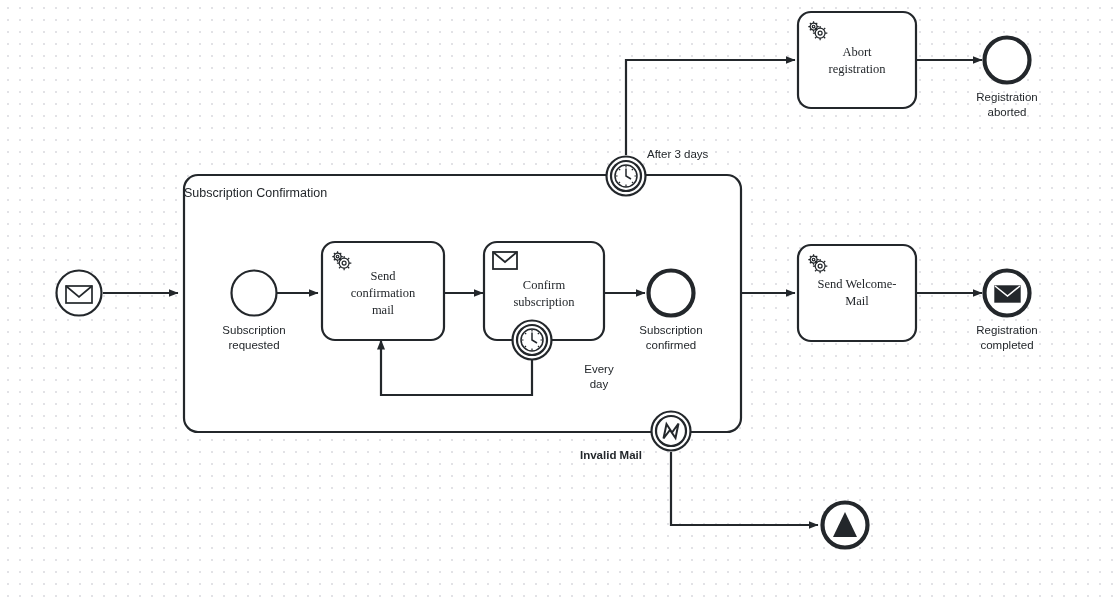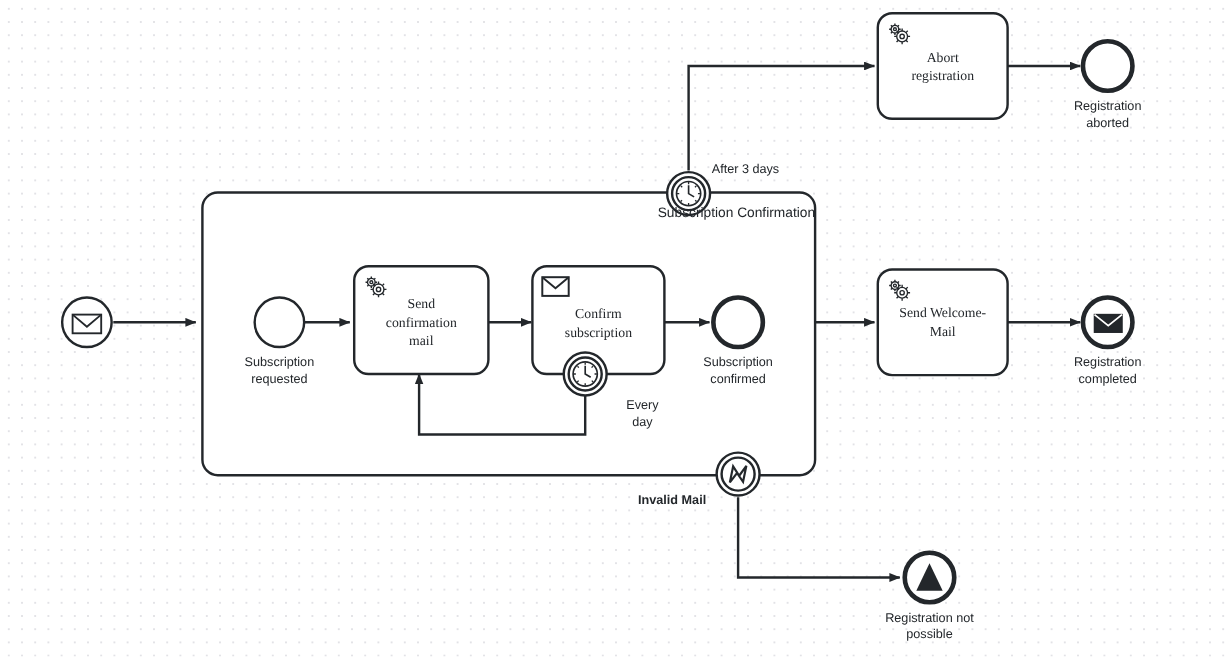--- a/index.html
+++ b/index.html
@@ -54,21 +54,21 @@
     font-size: 11.5px;
     line-height: 15px;
     text-align: center;
     white-space: pre-line;
   }
   .pool-title {
     position: absolute;
     color: #23272b;
     font-family: "Liberation Sans", sans-serif;
     font-size: 12.5px;
-    text-align: right;
+    text-align: left;
   }
 </style>
 </head>
 <body>
 
 <div id="canvas">
 
   <svg id="diagram-svg" viewBox="0 0 1119 597" xmlns="http://www.w3.org/2000/svg">
     <defs>
       <marker id="arrow" markerWidth="10" markerHeight="8" refX="9.5" refY="4" orient="auto" markerUnits="userSpaceOnUse">
@@ -218,26 +218,24 @@
 
   <div class="node-label" style="left:611px; top:323px; width:120px;">Subscription
 confirmed</div>
 
   <div class="node-label" style="left:947px; top:90px; width:120px;">Registration
 aborted</div>
 
   <div class="node-label" style="left:947px; top:323px; width:120px;">Registration
 completed</div>
 
-  <div class="node-label" style="left:785px; top:555px; width:120px;">Registration not
-possible</div>
 
   <div class="flow-label" style="left:647px; top:147px; width:140px; text-align:left;">After 3 days</div>
 
-  <div class="flow-label" style="left:554px; top:362px; width:60px; text-align:center;">Every
+  <div class="flow-label" style="left:569px; top:362px; width:60px; text-align:center;">Every
 day</div>
 
   <div class="flow-label" style="left:580px; top:448px; width:70px; text-align:left;font-weight:bold;">Invalid Mail</div>
 
   <div class="task-label" style="left:492px; top:268px; width:104px; height:52px;">Confirm
 subscription</div>
 
   <div class="task-label" style="left:330px; top:262px; width:106px; height:62px;">Send
 confirmation
 mail</div>

